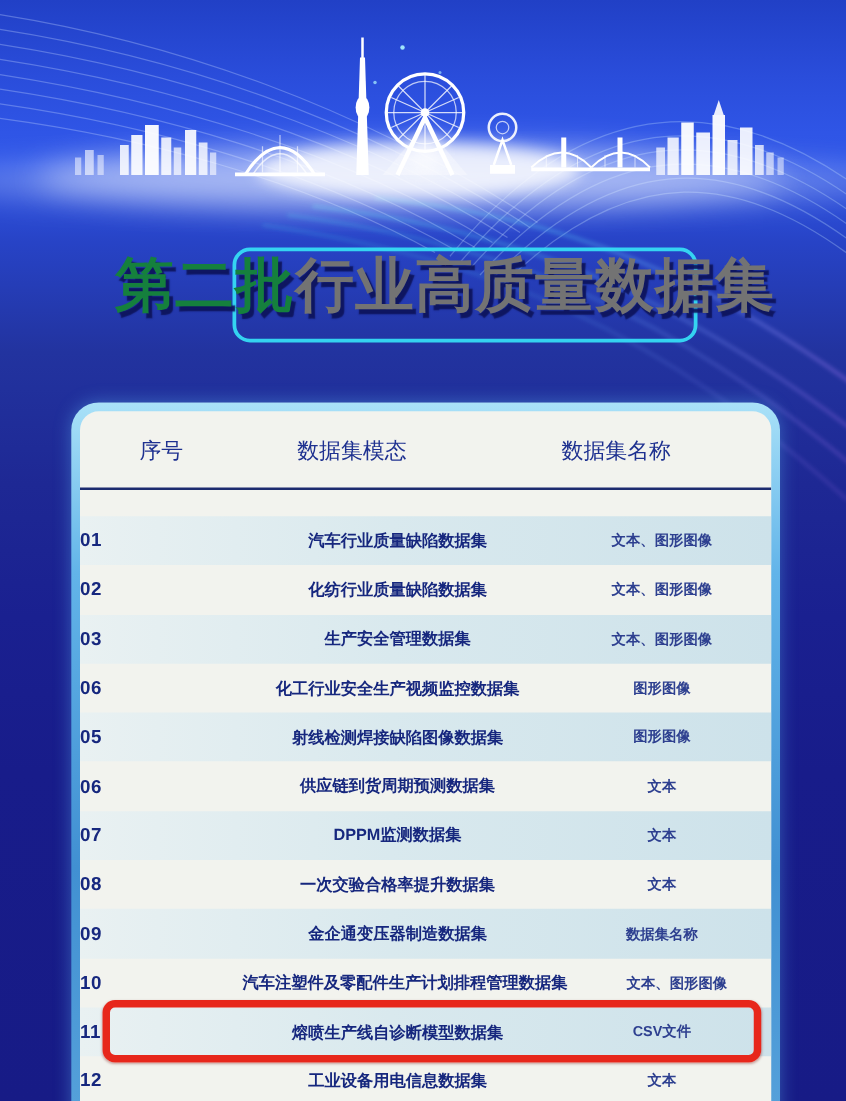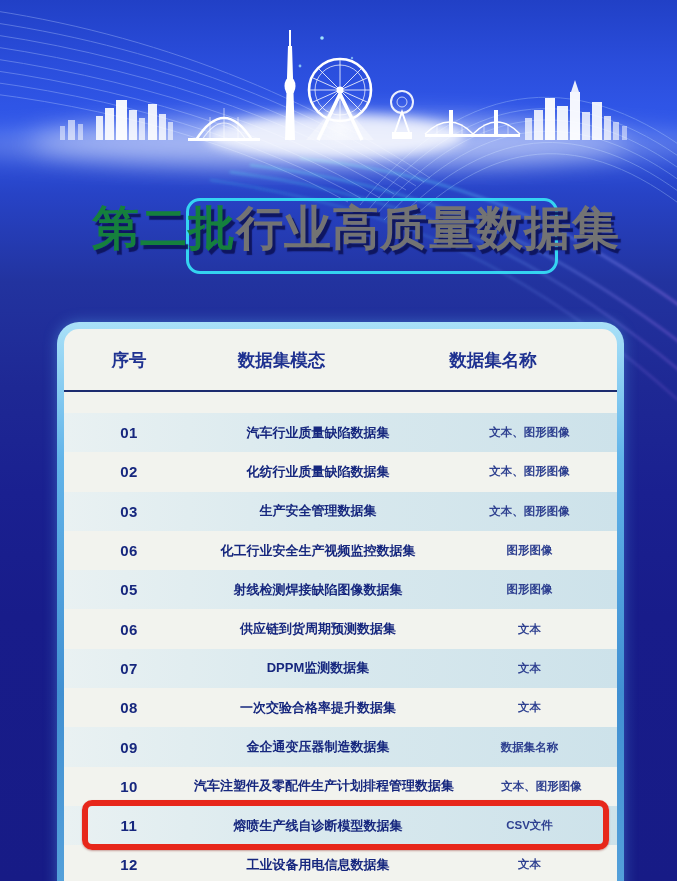--- a/index.html
+++ b/index.html
@@ -31,29 +31,29 @@
     position:absolute;left:57px;top:322px;width:567px;height:620px;z-index:4;
     border-radius:22px;padding:7px;box-sizing:border-box;
     background:linear-gradient(180deg,#a9e1f8 0%,#62b4e9 22%,#4190d2 60%,#5aa5dc 100%);
     box-shadow:0 0 14px rgba(90,170,235,.45);
   }
   .card-inner{
     width:100%;height:100%;border-radius:15px;overflow:hidden;
     background:#f2f3ee;display:flex;flex-direction:column;
   }
   .thead{display:flex;align-items:center;height:61px;flex:0 0 auto;}
-  .thead .hcell{font-size:17.5px;font-weight:bold;color:#1e3190;text-align:center;}
+  .thead .hcell{font-size:17.5px;font-weight:normal;color:#1e3190;text-align:center;}
   .col-no{width:130px;flex:0 0 auto;}
   .col-name{flex:1 1 auto;display:flex;justify-content:center;}
   .col-mod{width:175px;flex:0 0 auto;}
   .divider{height:2px;background:#1c2b6e;flex:0 0 auto;}
   .tbody{padding-top:21px;flex:1 1 auto;}
   .row{display:flex;align-items:center;height:39.3px;}
   .row.striped{background:linear-gradient(90deg,#e9f1f2 0%,#d9e9ee 45%,#cde2ea 100%);}
-  .cell-no{width:130px;flex:0 0 auto;text-align:center;
+  .cell-no{width:130px;flex:0 0 auto;
     font-size:15px;font-weight:bold;color:#16277e;letter-spacing:.5px;}
   .cell-name{flex:1 1 auto;display:flex;justify-content:center;}
   .cell-name span{white-space:nowrap;font-size:13px;font-weight:bold;color:#16277e;}
   .cell-mod{width:175px;flex:0 0 auto;text-align:center;
     font-size:11.5px;font-weight:bold;color:#2e4090;white-space:nowrap;}
   
   .highlight-rect{
     position:absolute;left:82px;top:800px;width:527px;height:50px;z-index:9;
     box-sizing:border-box;border:6px solid #e7271b;border-radius:10px;
     box-shadow:0 1px 2px rgba(120,10,5,.35);

